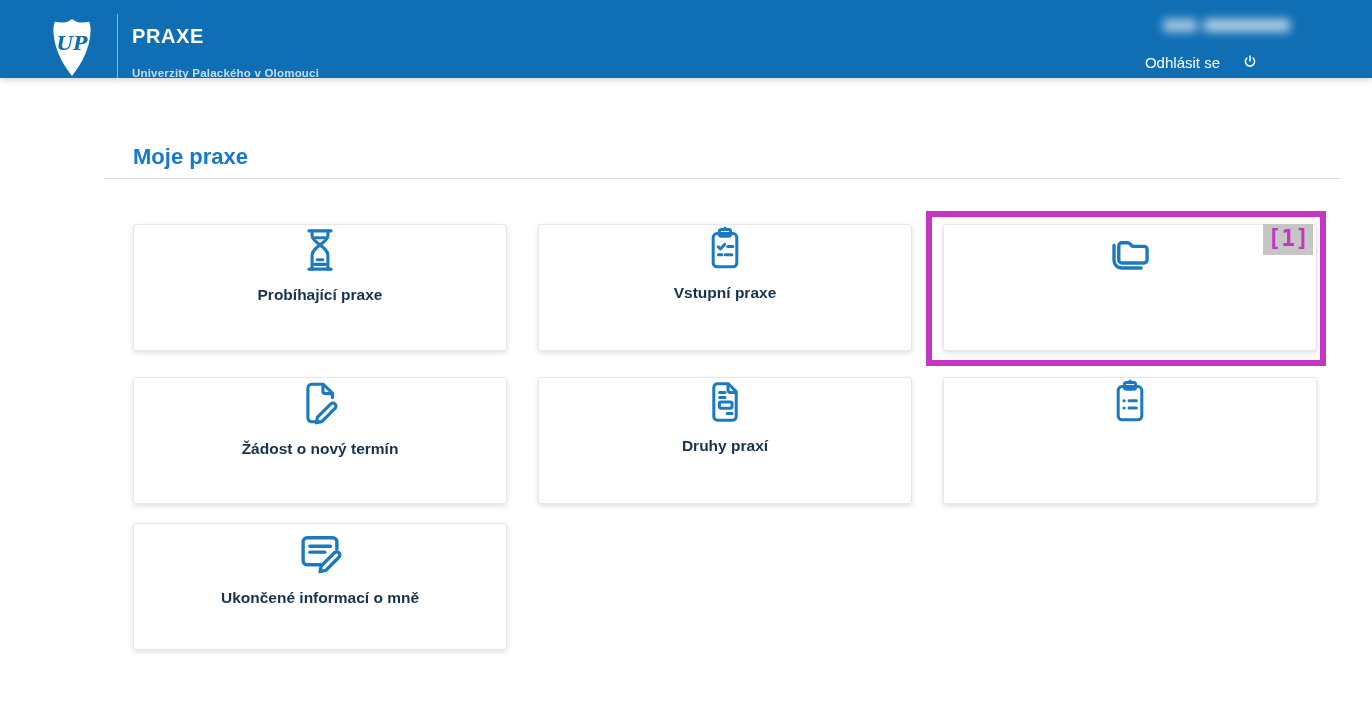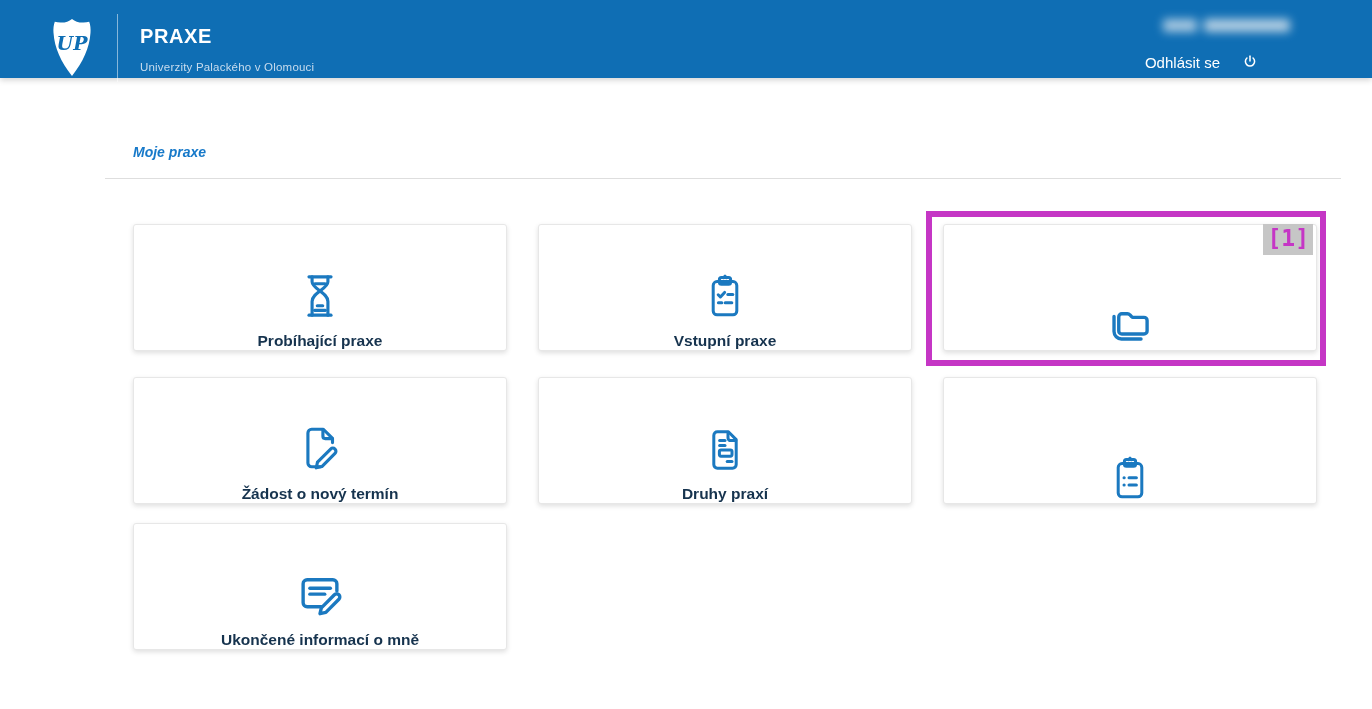--- a/index.html
+++ b/index.html
@@ -14,51 +14,51 @@
   .header {
     position:absolute; left:0; top:0; width:1372px; height:78px;
     background:#0f6eb4;
     box-shadow:0 2px 6px rgba(0,0,0,0.18);
   }
   .logo-svg { position:absolute; left:50px; top:16px; width:44px; height:64px; }
   .header-divider {
     position:absolute; left:117px; top:14px; width:1px; height:68px;
     background:rgba(255,255,255,0.5);
   }
-  .brand { position:absolute; left:140px; top:25px; color:#fff; }
+  .brand { position:absolute; left:132px; top:25px; color:#fff; }
   .brand-name { font-size:20px; font-weight:700; letter-spacing:0.6px; line-height:1.1; }
-  .brand-sub { font-size:11.5px; font-weight:400; color:#c8dcee; margin-top:14px; letter-spacing:0.2px; }
+  .brand-sub { font-size:11.5px; font-weight:700; color:#c8dcee; margin-top:20px; letter-spacing:0.2px; }
   .user-blur {
     position:absolute; left:1163px; top:17px; width:128px; height:17px;
     display:flex; gap:7px; filter:blur(5px); opacity:0.85;
   }
   .user-blur span { display:block; height:13px; margin-top:2px; border-radius:3px; background:#bfd6e8; }
   .user-blur .b1 { width:34px; } .user-blur .b2 { width:86px; background:#cfdfeb; }
   .logout {
     position:absolute; top:52px; right:114px; height:20px;
     display:flex; align-items:center; gap:22px;
     color:#ffffff; font-size:15px; font-weight:500; cursor:pointer;
     text-decoration:none;
   }
   .power-svg { width:16px; height:16px; }
   
   .page-title {
     position:absolute; left:133px; top:144px;
-    font-size:14px; font-weight:700; color:#1779c9;font-style:italic;
+    font-size:22px; font-weight:700; color:#1779c9;
   }
   .title-rule {
     position:absolute; left:105px; top:178px; width:1236px; height:1px;
     background:#dedede;
   }
   
   .card {
     position:absolute; width:374px; height:127px;
     background:#ffffff; border:1px solid #e7e7e7; border-radius:3px;
     box-shadow:0 2px 5px rgba(0,0,0,0.13);
-    display:flex; flex-direction:column; align-items:center; justify-content:flex-end;
+    display:flex; flex-direction:column; align-items:center; justify-content:flex-start;
     gap:11px; cursor:pointer;
   }
   .card .icon-svg { display:block; stroke:#1b79c0; fill:none; stroke-width:1.5;
     stroke-linecap:round; stroke-linejoin:round; }
   .ic-50 { width:50px; height:50px; }
   .ic-48 { width:48px; height:48px; }
   .ic-54 { width:54px; height:54px; }
   .card-label { font-size:15.5px; font-weight:700; color:#16334e; text-align:center; }
   .pos-c1 { left:133px; top:224px; }
   .pos-c2 { left:538px; top:224px; }

